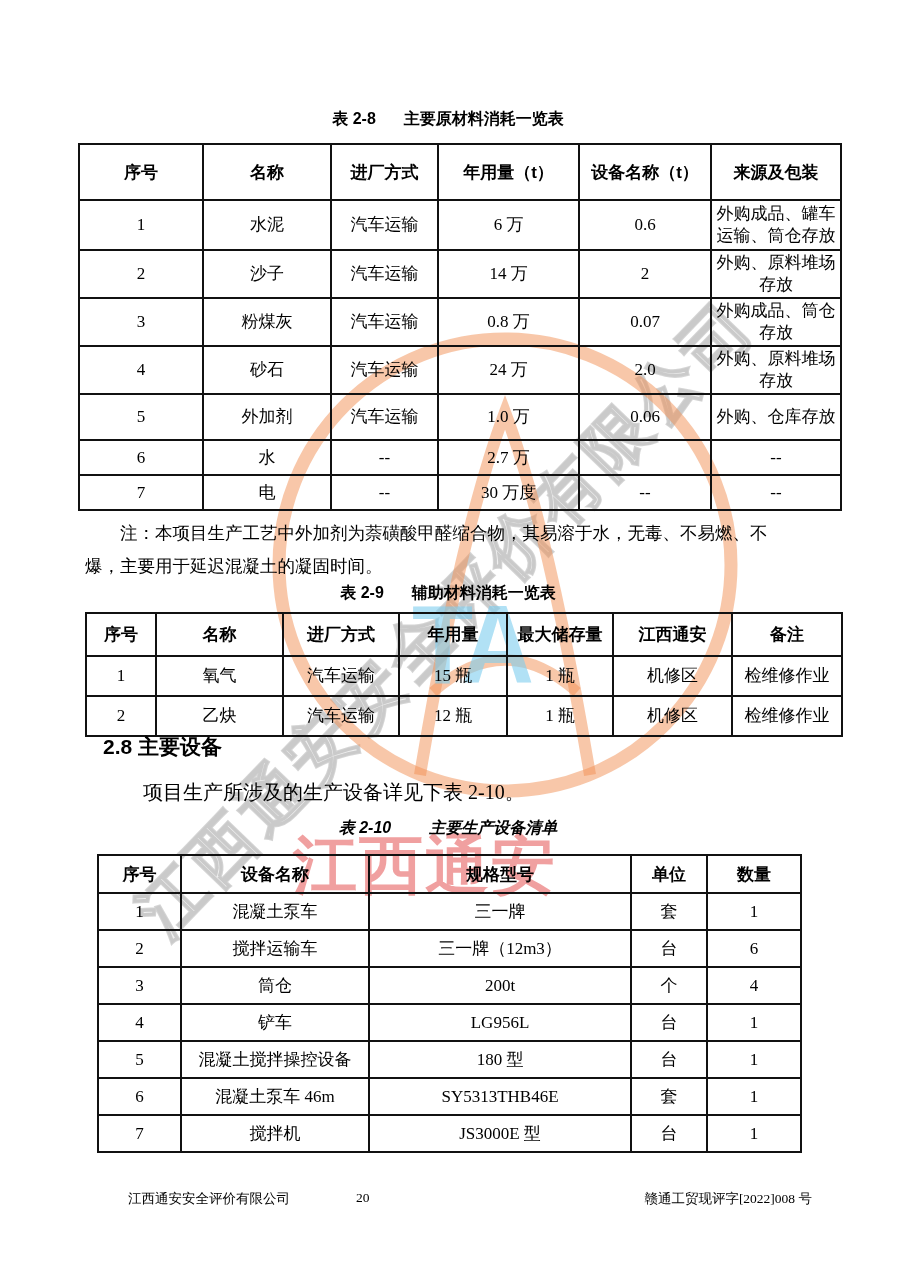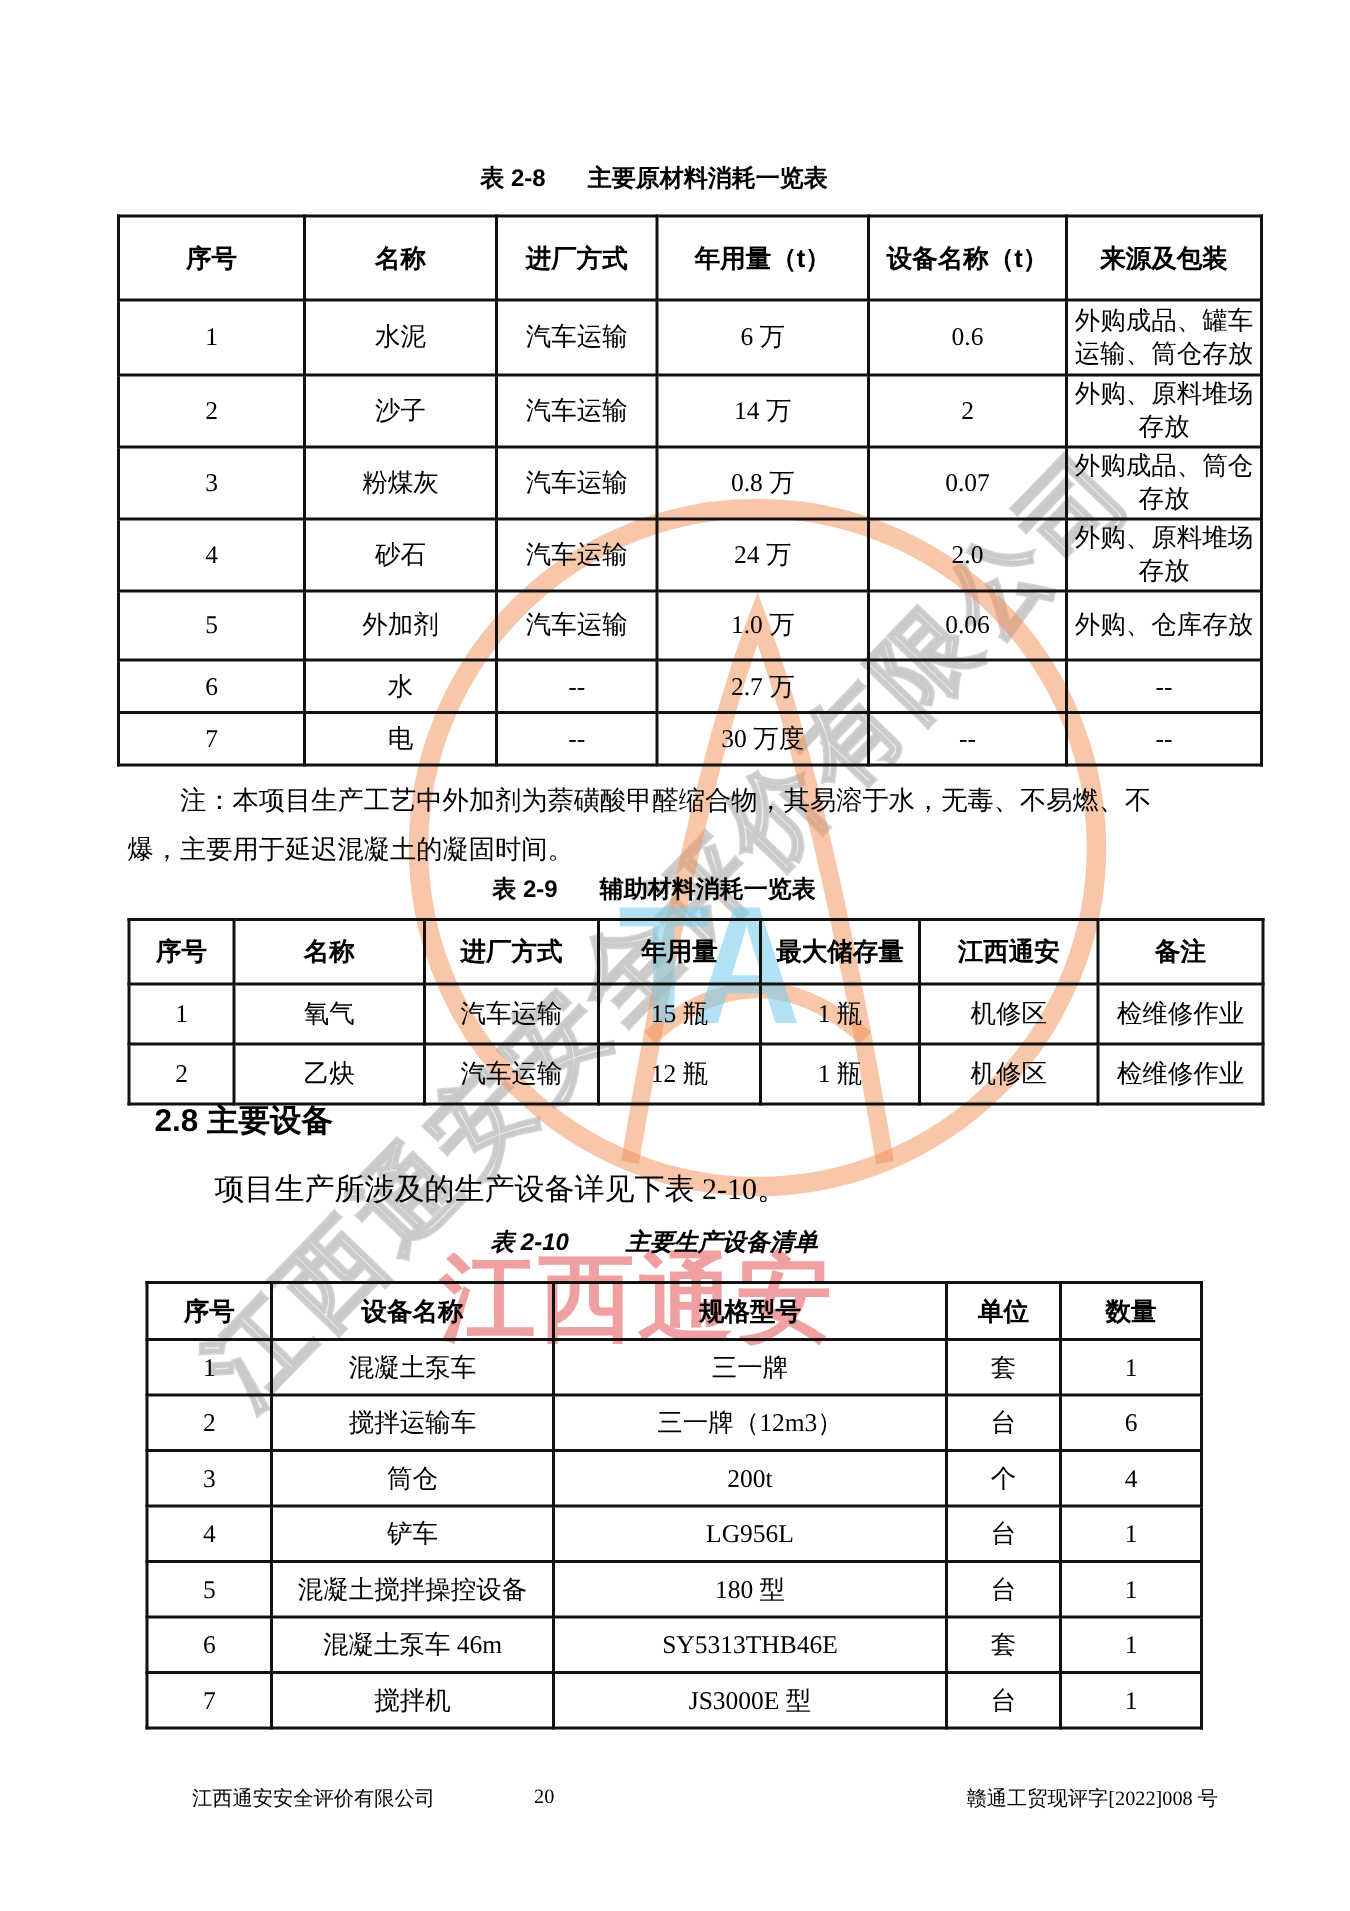--- a/index.html
+++ b/index.html
@@ -32,21 +32,21 @@
     color:rgba(228,82,82,0.55);
   }
   
   .content { position:absolute; inset:0; z-index:1; }
   .doc-header {
     position:absolute; top:58px; left:85px; width:730px;
     text-align:center; font-size:14px; letter-spacing:2px;
     padding-bottom:10px; border-bottom:2px solid #1a1a1a;
   }
   .tbl-title {
-    position:absolute; left:71px; width:730px; text-align:center;
+    position:absolute; left:83px; width:730px; text-align:center;
     font-family:"Liberation Sans", sans-serif; font-weight:bold; font-size:16px;
   }
   .tbl-title .gap { display:inline-block; width:28px; }
   table { border-collapse:collapse; table-layout:fixed; background:transparent; }
   td, th {
     border:2px solid #111; text-align:center; vertical-align:middle;
     padding:1px 2px; overflow:hidden;
   }
   th { font-family:"Liberation Sans", sans-serif; font-weight:bold; font-size:17px; }
   td { font-family:"Liberation Serif", serif; font-size:17px; line-height:22px; }

